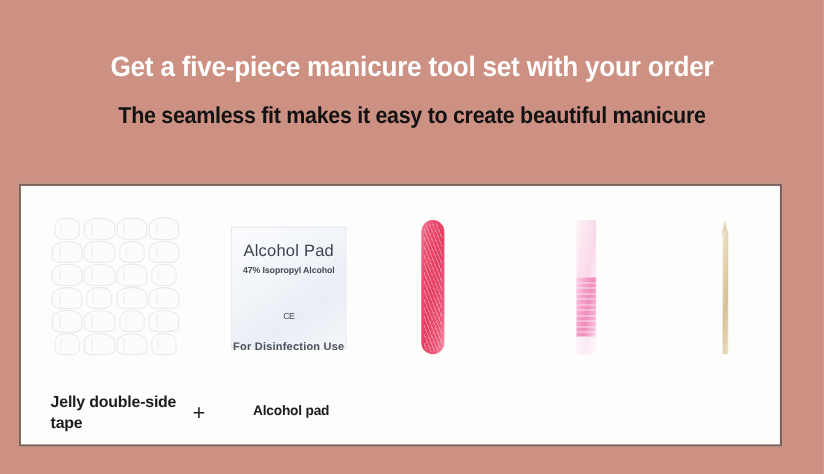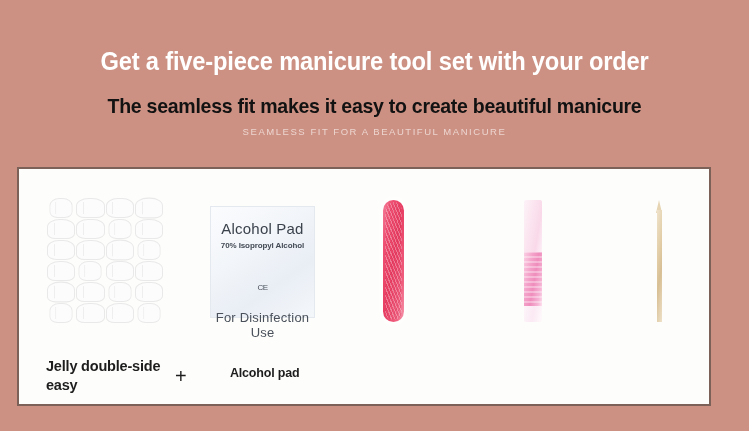--- a/index.html
+++ b/index.html
@@ -131,23 +131,23 @@
     letter-spacing: -0.1px;
     margin-top: 3px;
   }
   .packet-ce {
     font-size: 8px;
     color: #4a515b;
     margin-top: 33px;
     letter-spacing: -0.5px;
   }
   .packet-use {
-    font-size: 13px;
+    font-size: 10px;
     color: #4a515b;
-    font-weight: normal;
+    font-weight: bold;
     letter-spacing: 0.2px;
     margin-top: 18px;
   }
 
   
   .nail-file {
     position: absolute;
     left: 364px;
     top: 31px;
     width: 21px;
@@ -275,21 +275,20 @@
     letter-spacing: -0.4px;
     white-space: nowrap;
   }
 </style>
 </head>
 <body>
 
 <div class="headline-block">
   <div class="headline-main">Get a five-piece manicure tool set with your order</div>
   <div class="headline-sub">The seamless fit makes it easy to create beautiful manicure</div>
-  <div class="headline-micro">SEAMLESS FIT FOR A BEAUTIFUL MANICURE</div>
 </div>
 
 <div class="product-card">
 
   <div class="product-row">
 
     <div class="jelly-sheet">
       <div class="jelly-tab narrow"></div>
       <div class="jelly-tab wide"></div>
       <div class="jelly-tab"></div>
@@ -316,39 +315,39 @@
       <div class="jelly-tab"></div>
 
       <div class="jelly-tab narrow"></div>
       <div class="jelly-tab wide"></div>
       <div class="jelly-tab wide"></div>
       <div class="jelly-tab narrow"></div>
     </div>
 
     <div class="alcohol-packet">
       <div class="packet-title">Alcohol Pad</div>
-      <div class="packet-sub">70% Isopropyl Alcohol</div>
+      <div class="packet-sub">47% Isopropyl Alcohol</div>
       <div class="packet-ce">CE</div>
       <div class="packet-use">For Disinfection Use</div>
     </div>
 
     <div class="nail-file"></div>
 
     <div class="glue-tube">
       <div class="glue-cap"></div>
       <div class="glue-body"></div>
       <div class="glue-base"></div>
     </div>
 
     <div class="wooden-stick">
       <div class="stick-tip"></div>
       <div class="stick-shaft"></div>
     </div>
 
   </div>
 
   <div class="label-row">
-    <div class="label label-jelly">Jelly double-side easy</div>
+    <div class="label label-jelly">Jelly double-side tape</div>
     <div class="label label-plus">+</div>
     <div class="label label-alcohol">Alcohol pad</div>
   </div>
 
 </div>
 
 </body></html>

